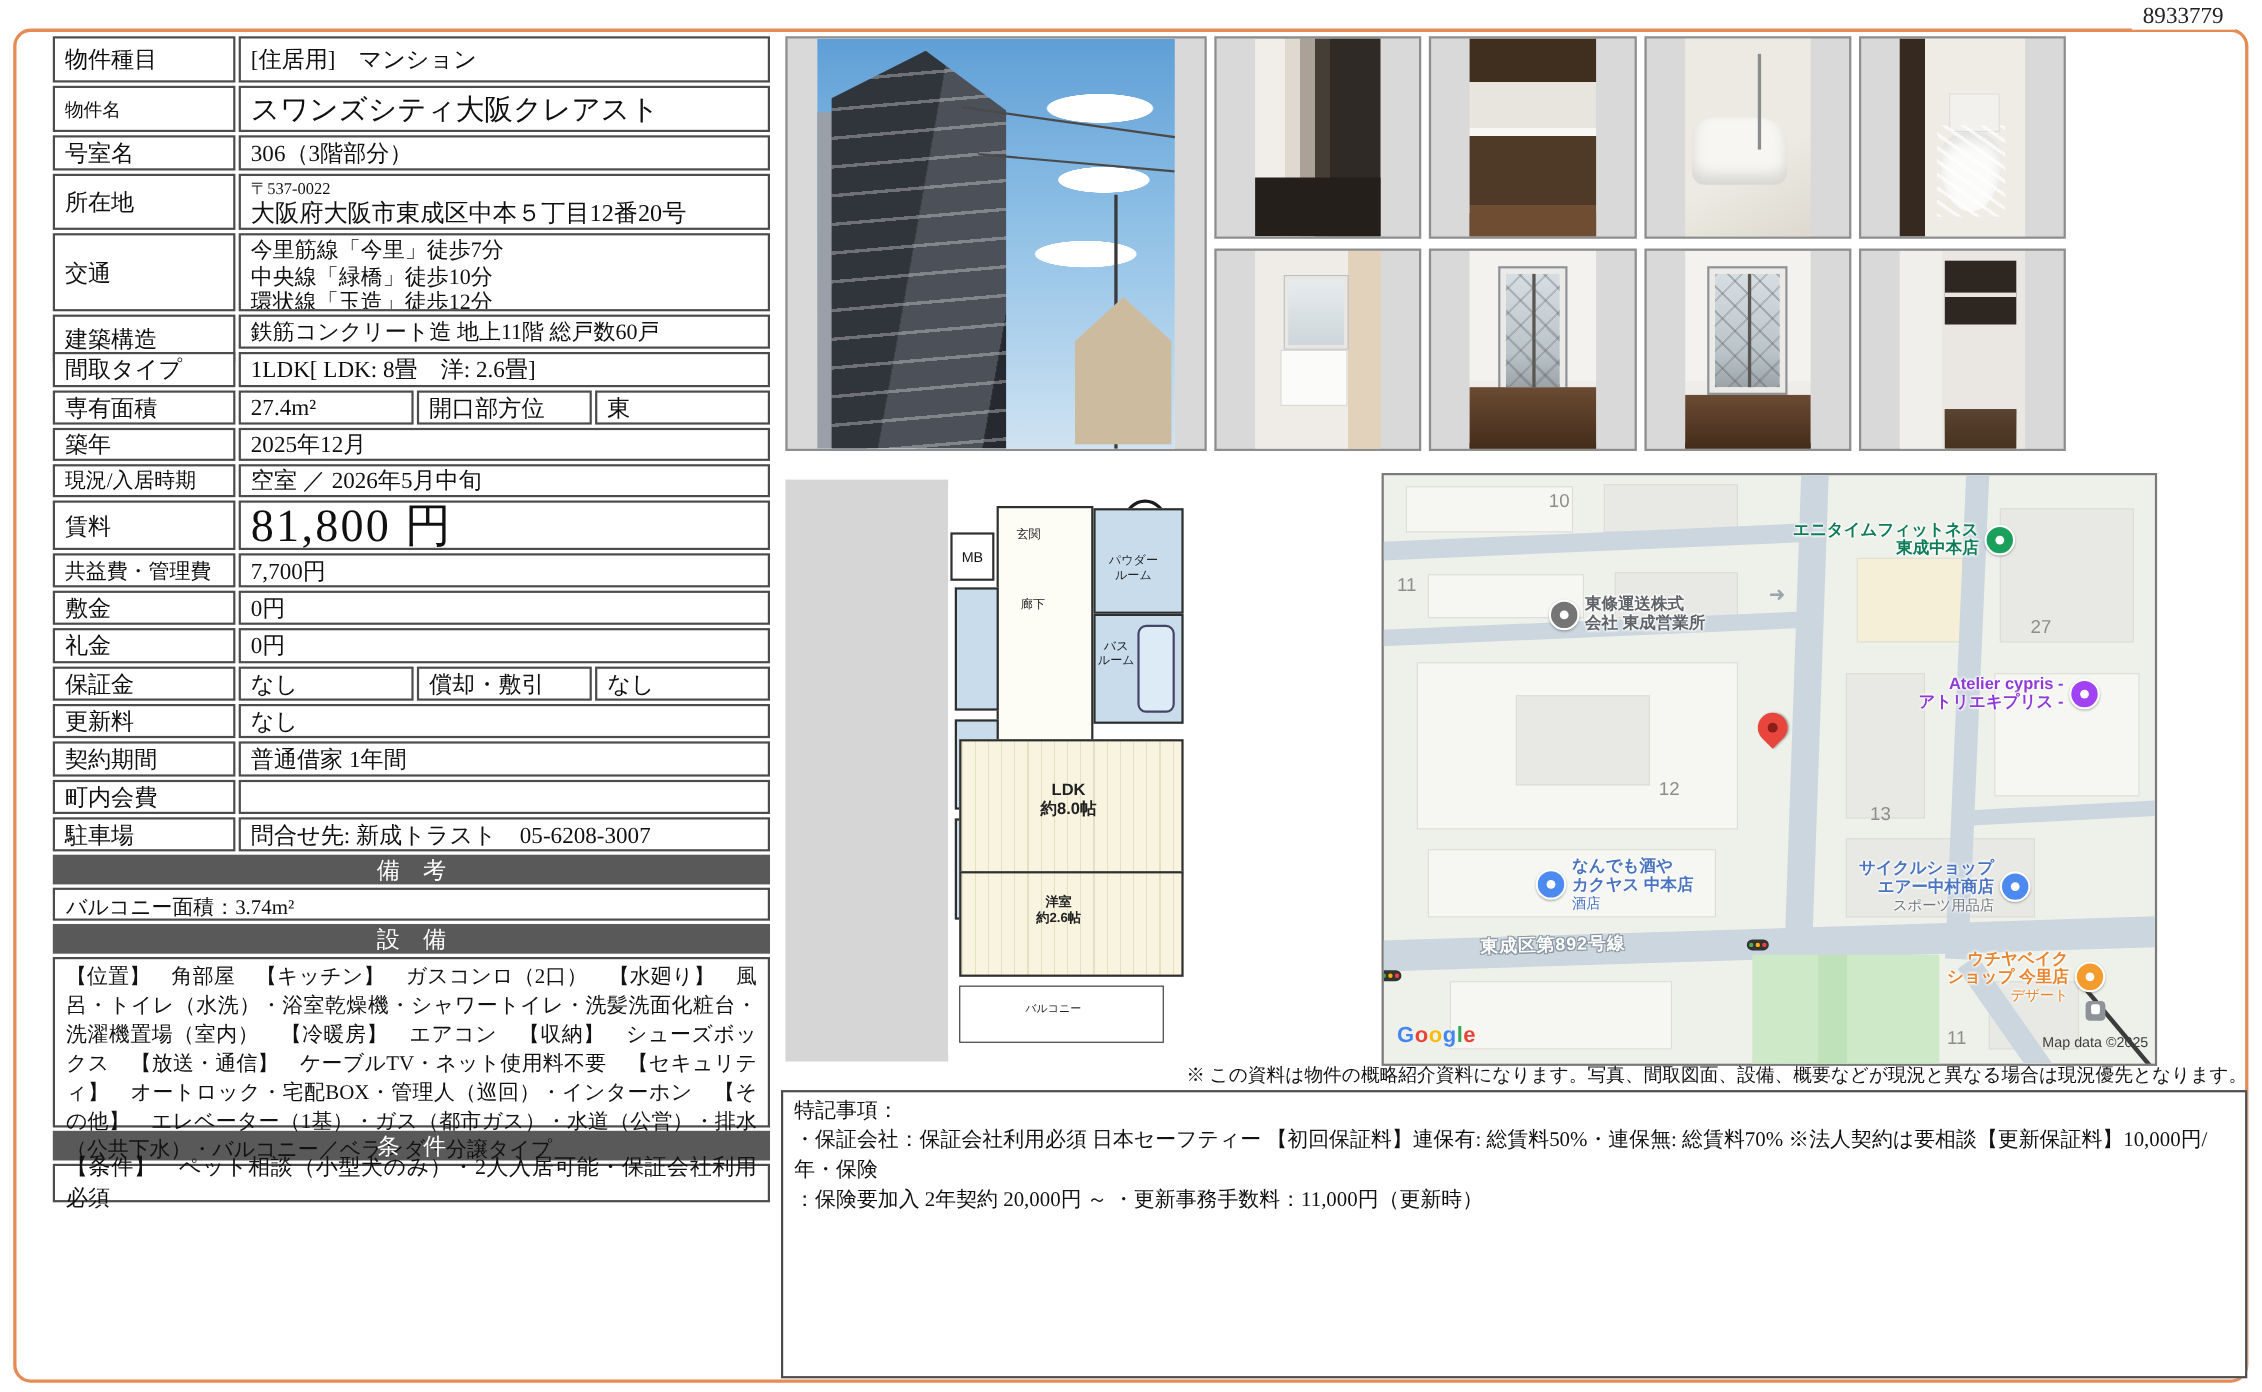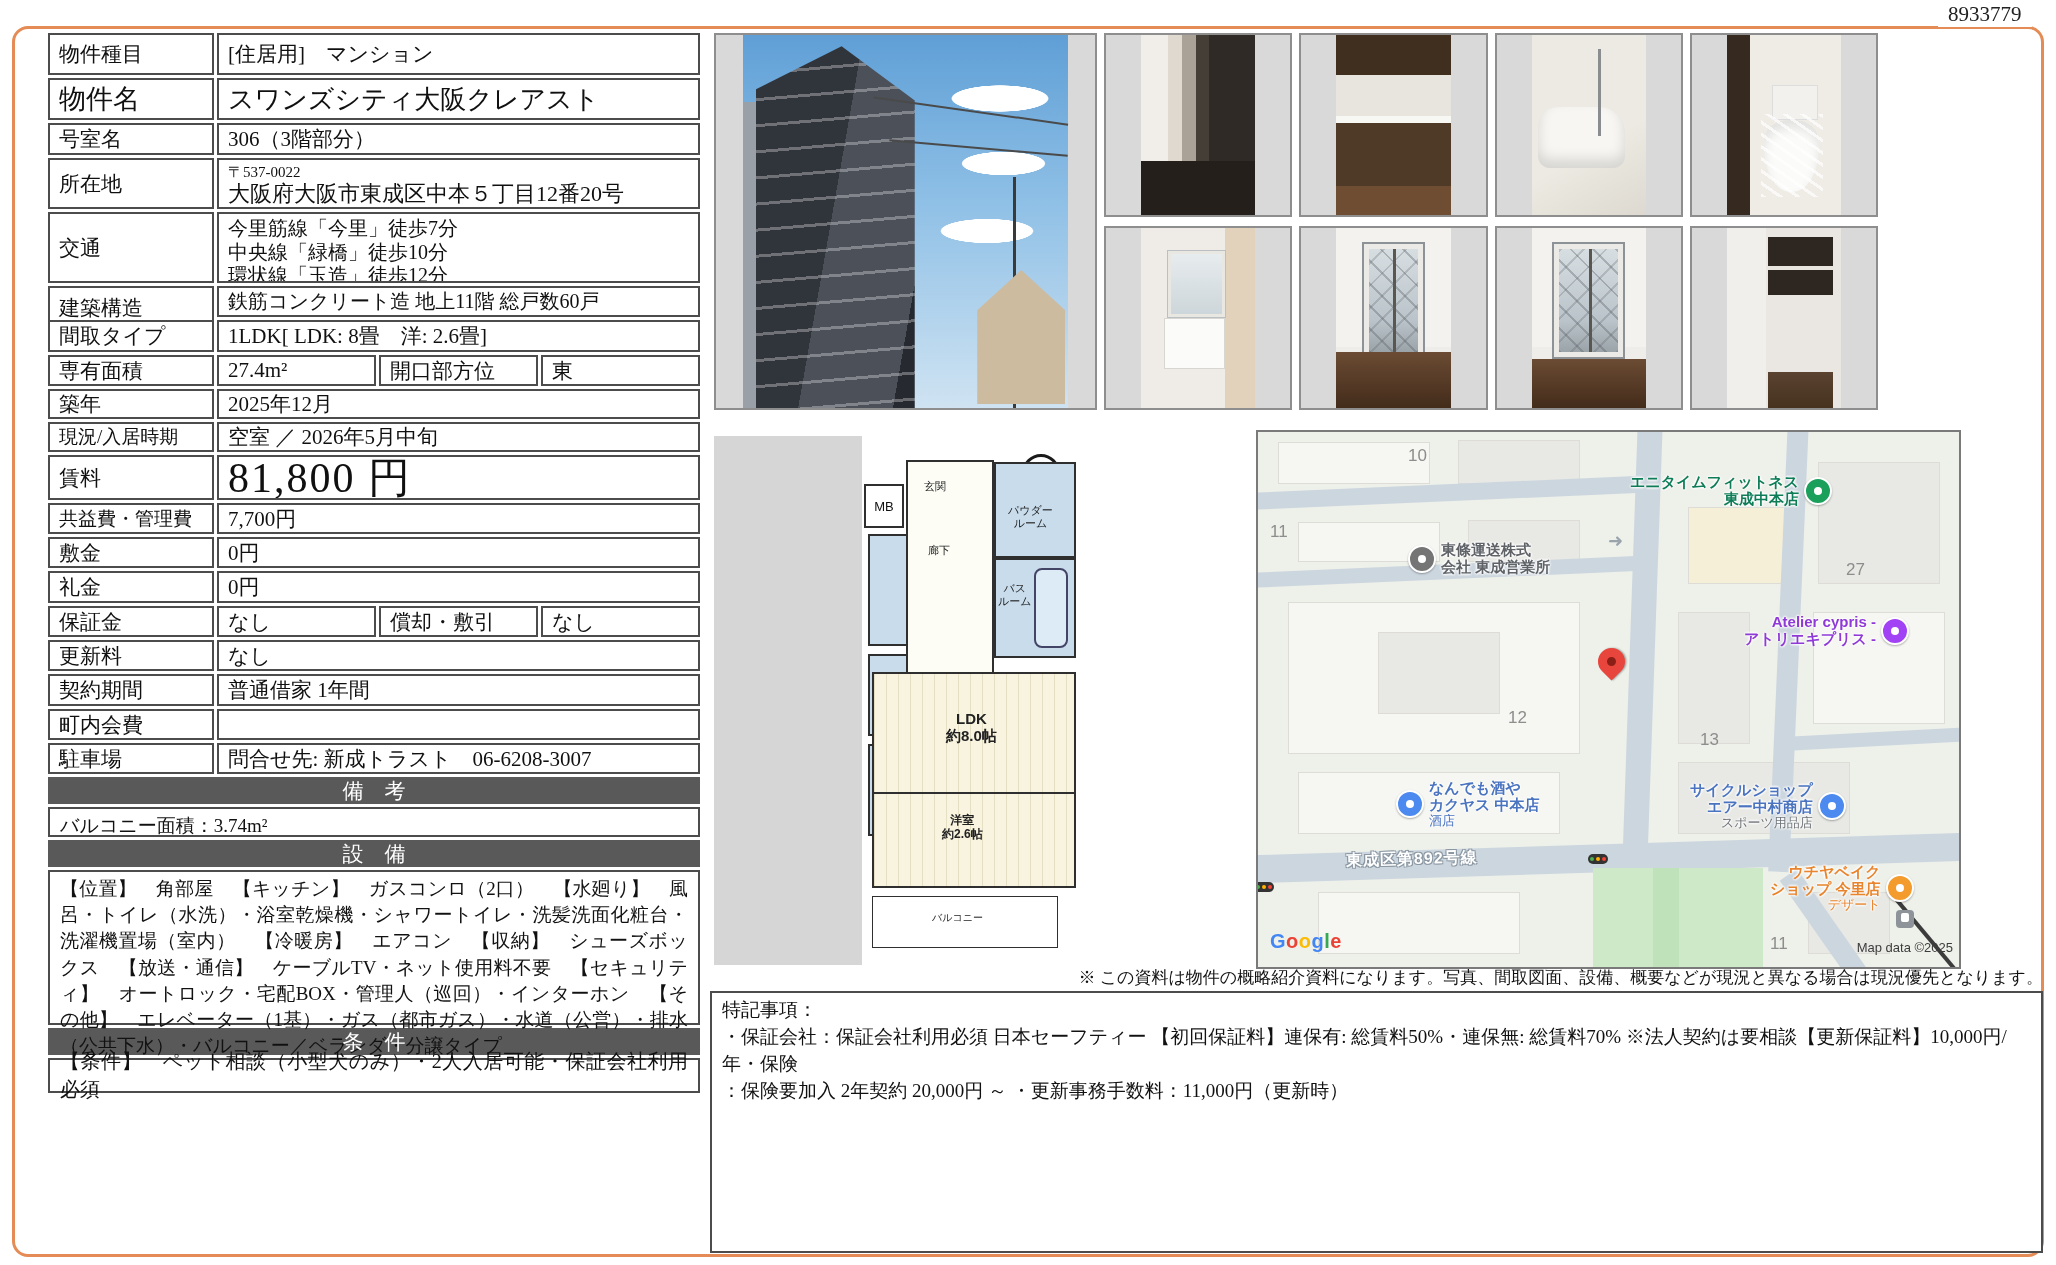--- a/index.html
+++ b/index.html
@@ -149,21 +149,21 @@
 <div class="doc-number">8933779</div>
 
 <div class="table-col">
 
   <div class="t-row" style="height:42px;">
     <div class="cell lbl" style="height:42px;">物件種目</div>
     <div class="cell val" style="height:42px;">[住居用]　マンション</div>
   </div>
 
   <div class="t-row" style="height:42px;">
-    <div class="cell lbl" style="height:42px;font-size:27px;">物件名</div>
+    <div class="cell lbl" style="height:42px;font-size:17px;">物件名</div>
     <div class="cell val big-name" style="height:42px;">スワンズシティ大阪クレアスト</div>
   </div>
 
   <div class="t-row" style="height:32px;">
     <div class="cell lbl" style="height:32px;">号室名</div>
     <div class="cell val" style="height:32px;">306（3階部分）</div>
   </div>
 
   <div class="t-row" style="height:51px;">
     <div class="cell lbl" style="height:51px;">所在地</div>
@@ -246,21 +246,21 @@
     <div class="cell val" style="height:32px;">普通借家 1年間</div>
   </div>
 
   <div class="t-row" style="height:31px;">
     <div class="cell lbl" style="height:31px;">町内会費</div>
     <div class="cell val" style="height:31px;"></div>
   </div>
 
   <div class="t-row" style="height:31px;">
     <div class="cell lbl" style="height:31px;">駐車場</div>
-    <div class="cell val" style="height:31px;">問合せ先: 新成トラスト　06-6208-3007</div>
+    <div class="cell val" style="height:31px;">問合せ先: 新成トラスト　05-6208-3007</div>
   </div>
 
   <div class="sec-hdr" style="height:27px;">備　考</div>
   <div class="sec-body" style="height:30px;">バルコニー面積：3.74m²</div>
 
   <div class="sec-hdr" style="height:27px;">設　備</div>
   <div class="sec-body" style="height:155px;">【位置】　角部屋　【キッチン】　ガスコンロ（2口）　【水廻り】　風呂・トイレ（水洗）・浴室乾燥機・シャワートイレ・洗髪洗面化粧台・洗濯機置場（室内）　【冷暖房】　エアコン　【収納】　シューズボックス　【放送・通信】　ケーブルTV・ネット使用料不要　【セキュリティ】　オートロック・宅配BOX・管理人（巡回）・インターホン　【その他】　エレベーター（1基）・ガス（都市ガス）・水道（公営）・排水（公共下水）・バルコニー／ベランダ・分譲タイプ</div>
 
   <div class="sec-hdr" style="height:27px;">条　件</div>
   <div class="sec-body" style="height:35px;font-size:20px;display:flex;align-items:center;">【条件】　ペット相談（小型犬のみ）・2人入居可能・保証会社利用必須</div>

